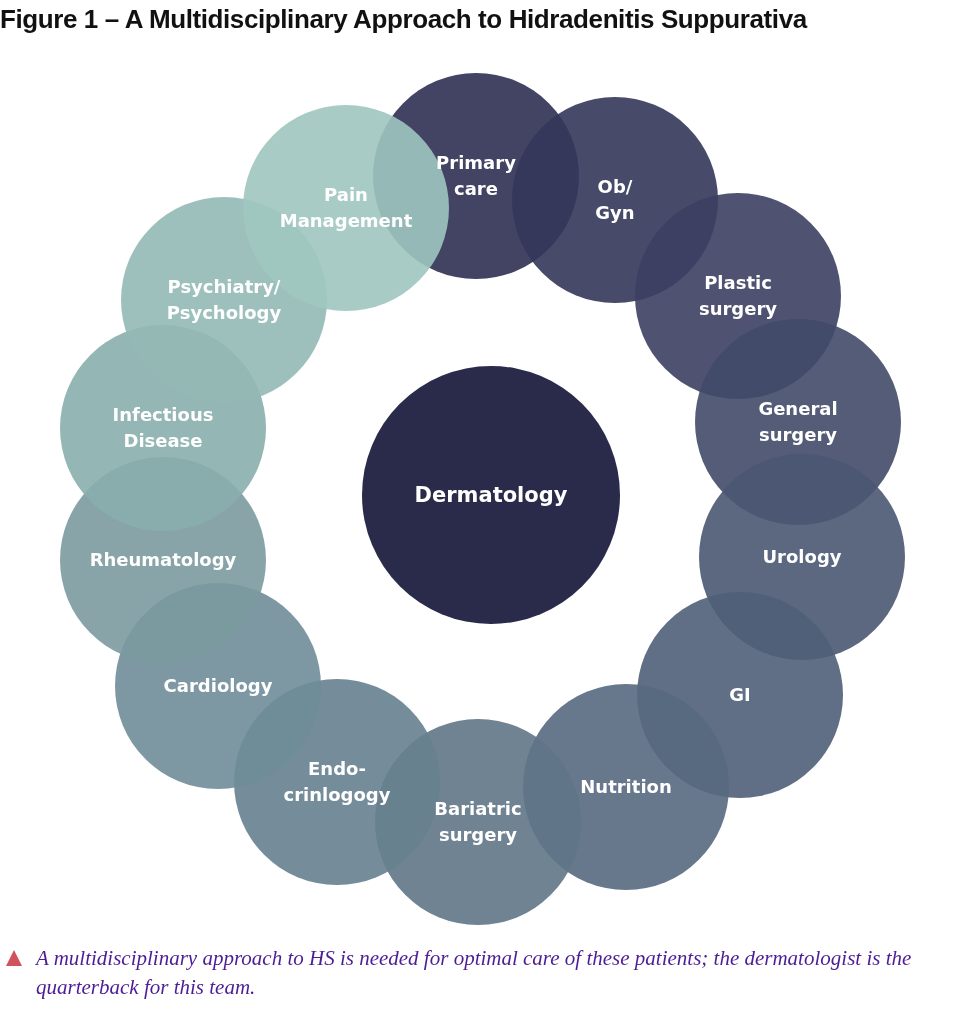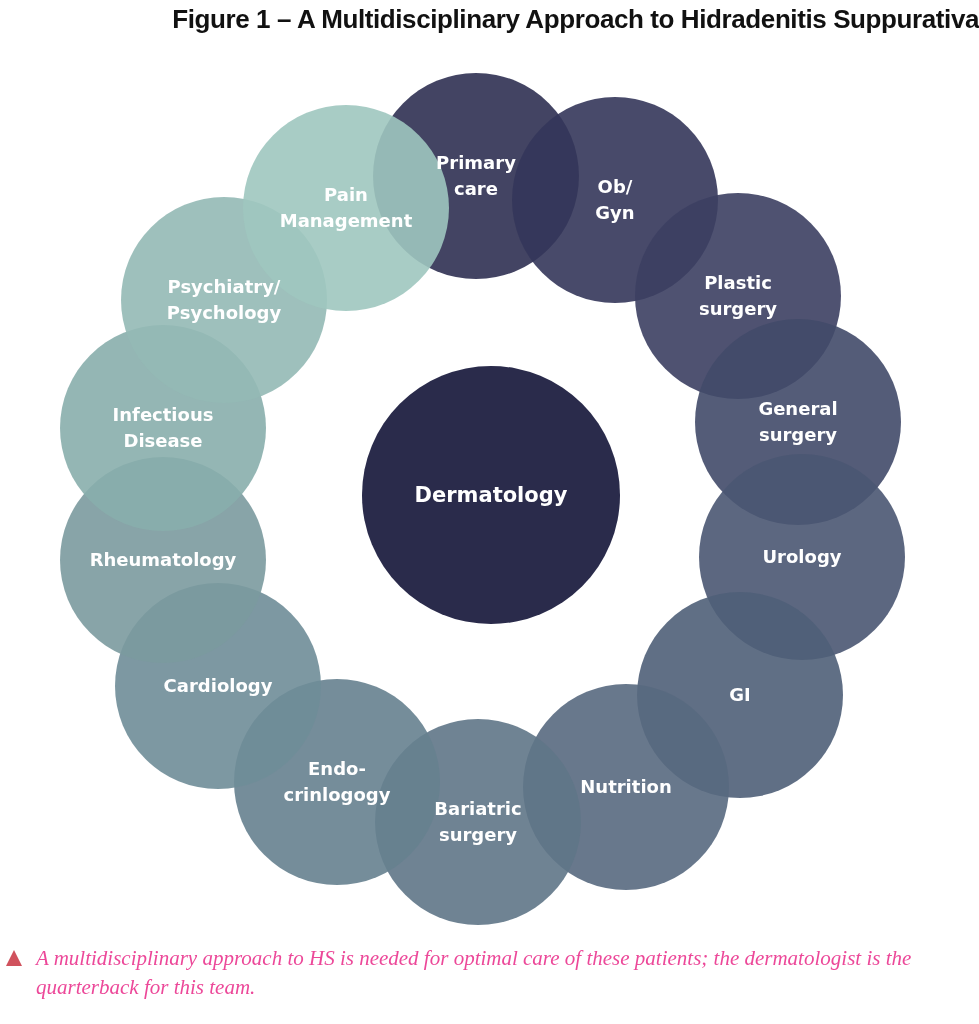--- a/index.html
+++ b/index.html
@@ -1,23 +1,23 @@
 <!DOCTYPE html>
 <html><head>
 <meta charset="utf-8">
 <style>
   html, body { margin:0; padding:0; background:#ffffff; }
   body { width:979px; height:1024px; position:relative; overflow:hidden; font-family:"DejaVu Sans", sans-serif; }
-  #title { position:absolute; left:0; top:4px; width:979px; font-family:"Liberation Sans", sans-serif; font-weight:bold; font-size:26px; color:#111; letter-spacing:-0.4px; white-space:nowrap;text-align:right; }
+  #title { position:absolute; left:0; top:4px; width:979px; font-family:"Liberation Sans", sans-serif; font-weight:bold; font-size:26px; color:#111; letter-spacing:-0.4px; white-space:nowrap; }
   #diagram { position:absolute; left:0; top:0; width:979px; height:940px; }
   .lbl { font-family:"DejaVu Sans", sans-serif; font-weight:bold; fill:#ffffff; font-size:18px; text-anchor:middle; }
   .lbl-center { font-size:21px; }
   #caption { position:absolute; left:6px; top:944px; width:960px; }
   #caption .tri { position:absolute; left:0; top:6px; width:0; height:0; border-left:8px solid transparent; border-right:8px solid transparent; border-bottom:16px solid #d0525d; }
-  #caption .txt { margin-left:30px; font-family:"Liberation Serif", serif; font-style:italic; font-size:21px; line-height:29px; color:#ec4899; }
+  #caption .txt { margin-left:30px; font-family:"Liberation Serif", serif; font-style:italic; font-size:21px; line-height:29px; color:#4c1d95; }
 </style>
 </head>
 <body>
 
 <div id="title">Figure 1 – A Multidisciplinary Approach to Hidradenitis Suppurativa</div>
 
 <svg id="diagram" xmlns="http://www.w3.org/2000/svg" viewBox="0 0 979 940">
   <g id="ring">
       <circle cx="476" cy="176" r="103" fill="#2f3052" fill-opacity="0.9"></circle>
       <circle cx="615" cy="200" r="103" fill="#34365a" fill-opacity="0.9"></circle>

